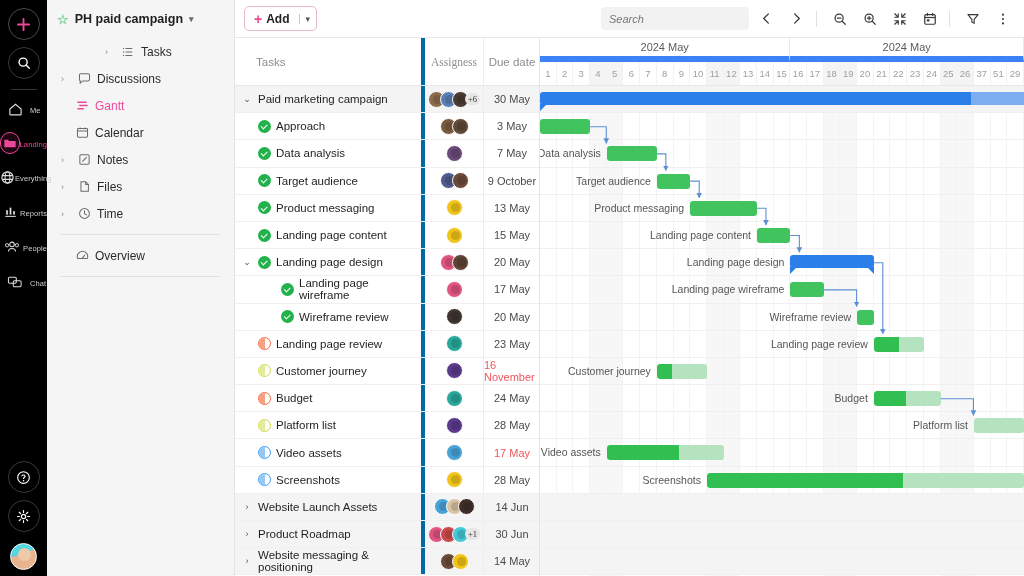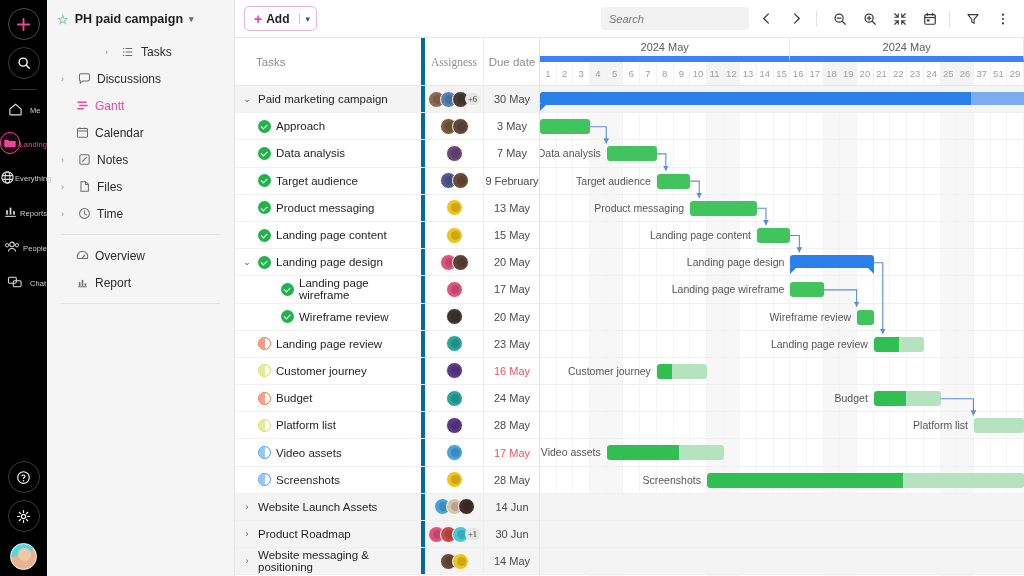--- a/index.html
+++ b/index.html
@@ -373,31 +373,20 @@
     <div class="nav-item noarw">
       <span class="gi">
         <svg width="13" height="13" viewBox="0 0 14 14">
             <path d="M1.8 10.2a5.6 5.6 0 1110.4 0z" fill="none" stroke="#6c6c6c" stroke-width="1.1"></path>
             <path d="M7 9.6l2.4-3" stroke="#6c6c6c" stroke-width="1.1" stroke-linecap="round"></path>
           </svg>
       </span>
       <span>Overview</span>
     </div>
 
-    <div class="nav-item noarw">
-      <span class="gi">
-        <svg width="13" height="12" viewBox="0 0 14 14">
-            <path d="M1.8 11.4h10.4" stroke="#6c6c6c" stroke-width="1.1"></path>
-            <rect x="2.8" y="6" width="1.8" height="4.4" fill="#6c6c6c"></rect>
-            <rect x="6.1" y="3.4" width="1.8" height="7" fill="#6c6c6c"></rect>
-            <rect x="9.4" y="7.4" width="1.8" height="3" fill="#6c6c6c"></rect>
-          </svg>
-      </span>
-      <span>Report</span>
-    </div>
 
     <div class="divider"></div>
 
   </div>
 
   <div class="main">
 
     <div class="toolbar">
       <div class="add-btn">
         <span class="l">
@@ -517,21 +506,21 @@
                 <span class="twist blank">›</span>
                 <span class="st done"></span>
                 <span>Target audience</span>
               </div>
               <div class="c-asg">
                 <div class="avs">
                   <span class="av" style="background: rgb(79, 91, 140);"></span>
                   <span class="av" style="background: rgb(107, 74, 58);"></span>
                 </div>
               </div>
-              <div class="c-due">9 February</div>
+              <div class="c-due">9 October</div>
             </div>
             <div class="tr">
               <div class="c-task">
                 <span class="twist blank">›</span>
                 <span class="st done"></span>
                 <span>Product messaging</span>
               </div>
               <div class="c-asg">
                 <div class="avs">
                   <span class="av" style="background: rgb(240, 196, 25);"></span>
@@ -611,21 +600,21 @@
               <div class="c-task">
                 <span class="twist blank">›</span>
                 <span class="st half yellow"></span>
                 <span>Customer journey</span>
               </div>
               <div class="c-asg">
                 <div class="avs">
                   <span class="av" style="background: rgb(91, 58, 140);"></span>
                 </div>
               </div>
-              <div class="c-due late">16 May</div>
+              <div class="c-due late">16 November</div>
             </div>
             <div class="tr">
               <div class="c-task">
                 <span class="twist blank">›</span>
                 <span class="st half orange"></span>
                 <span>Budget</span>
               </div>
               <div class="c-asg">
                 <div class="avs">
                   <span class="av" style="background: rgb(42, 167, 155);"></span>

